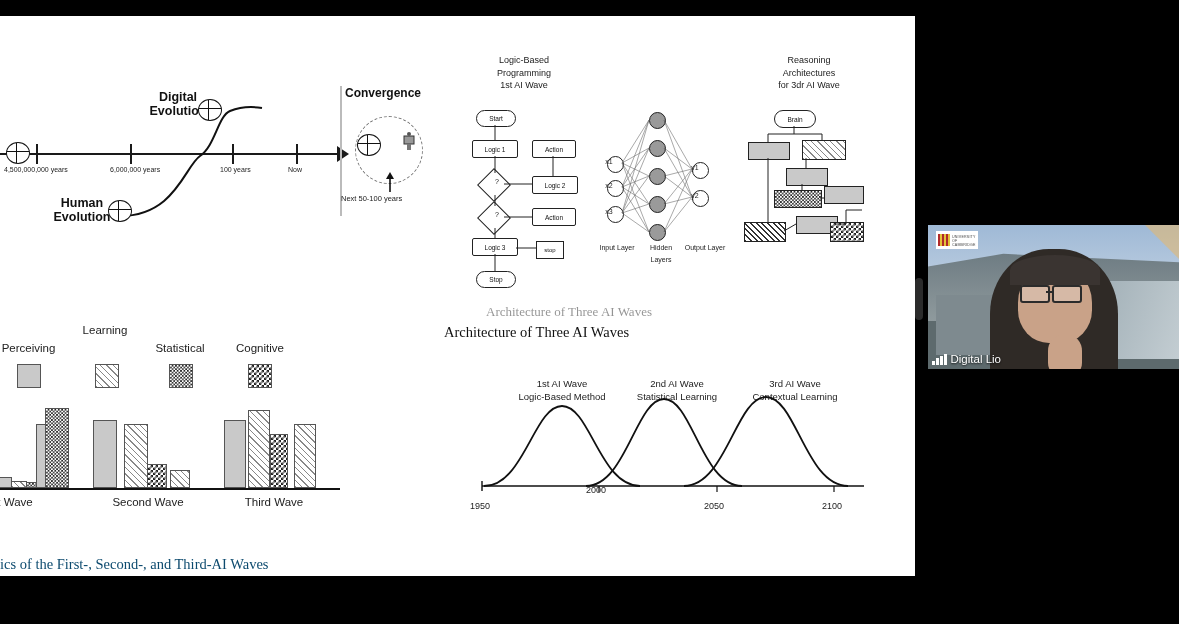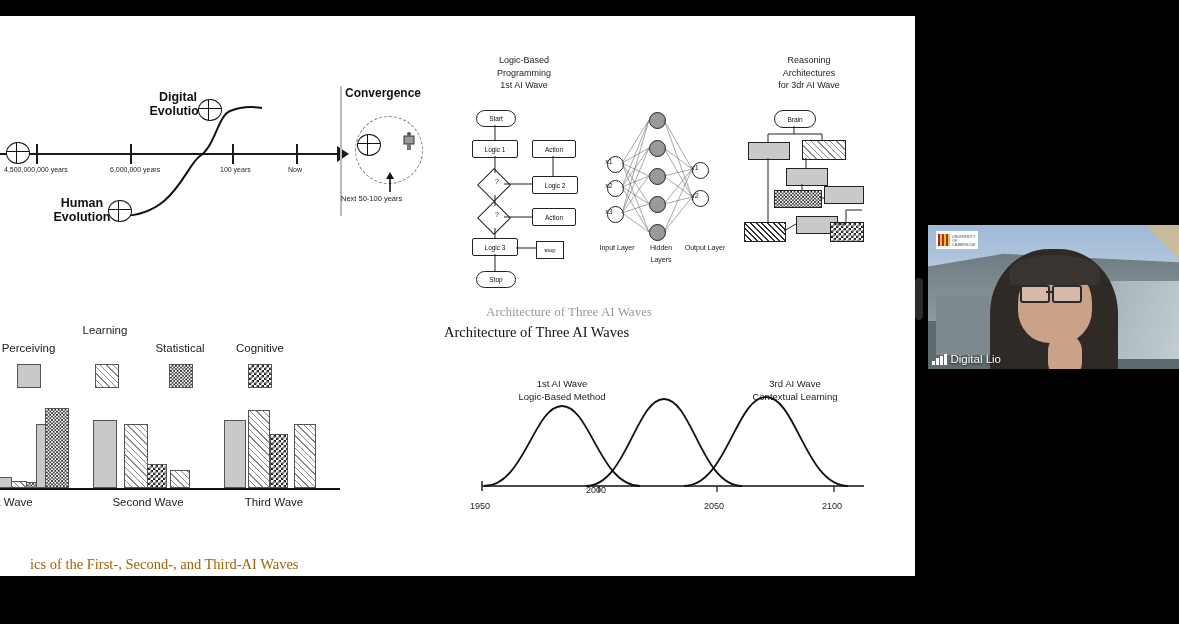--- a/index.html
+++ b/index.html
@@ -51,21 +51,21 @@
   .checker-f{background-image:linear-gradient(45deg,#222 25%,transparent 25%,transparent 75%,#222 75%),linear-gradient(45deg,#222 25%,#fff 25%,#fff 75%,#222 75%);background-size:3.4px 3.4px;background-position:0 0,1.7px 1.7px;}
   .gray{background:#c9c9c9;}
 
   
   .bars{left:0;top:300px;width:430px;height:270px;}
   .legend-lab{position:absolute;font-size:11.5px;color:#222;text-align:center;}
   .legend-sw{position:absolute;width:22px;height:22px;border:1px solid #555;}
   .baseline{position:absolute;left:0;top:172px;width:340px;height:2px;background:#111;}
   .bar{position:absolute;bottom:0;border:1px solid #555;}
   .xlab{position:absolute;top:180px;font-size:11.5px;color:#222;text-align:center;}
-  .bars-cap{position:absolute;left:0;top:240px;font-family:"Liberation Serif",serif;font-size:14.5px;color:#a16207;padding-left:30px;}
+  .bars-cap{position:absolute;left:0;top:240px;font-family:"Liberation Serif",serif;font-size:14.5px;color:#0c4a6e;}
 
   
   .waves{left:444px;top:345px;width:460px;height:215px;}
   .wave-h{position:absolute;text-align:center;font-size:9.5px;color:#222;line-height:13px;}
   .waves-cap{position:absolute;left:0;top:196px;font-family:"Liberation Serif",serif;font-size:14.5px;color:#111;}
   .wx{position:absolute;font-size:9px;color:#222;}
 
   
   .vid{position:absolute;left:928px;top:225px;width:251px;height:144px;background:#1b2230;overflow:hidden;}
   .sky{position:absolute;left:0;top:0;width:100%;height:58%;background:linear-gradient(#9fb9d6,#c8d6e4);}
@@ -320,20 +320,24 @@
         <div class="xlab" style="left:228px;top:180px;width:92px">Third Wave</div>
 
         <div class="bars-cap">ics of the First-, Second-, and Third-AI Waves</div>
       </div>
 
       <div class="panel waves">
         <div class="wave-h" style="left:58px;top:16px;width:120px">
           <span>1st AI Wave</span><br>
           <span>Logic-Based Method</span>
         </div>
+        <div class="wave-h" style="left:172px;top:16px;width:122px">
+          <span>2nd  AI Wave</span><br>
+          <span>Statistical Learning</span>
+        </div>
         <div class="wave-h" style="left:290px;top:16px;width:122px">
           <span>3rd AI Wave</span><br>
           <span>Contextual Learning</span>
         </div>
 
         <svg style="position:absolute;left:0;top:0" width="460" height="200">
           <line x1="38" y1="125" x2="420" y2="125" stroke="#111" stroke-width="1.4"></line>
           <line x1="38" y1="120" x2="38" y2="130" stroke="#111" stroke-width="1.4"></line>
           <line x1="155" y1="125" x2="155" y2="131" stroke="#111" stroke-width="1.2"></line>
           <line x1="273" y1="125" x2="273" y2="131" stroke="#111" stroke-width="1.2"></line>

